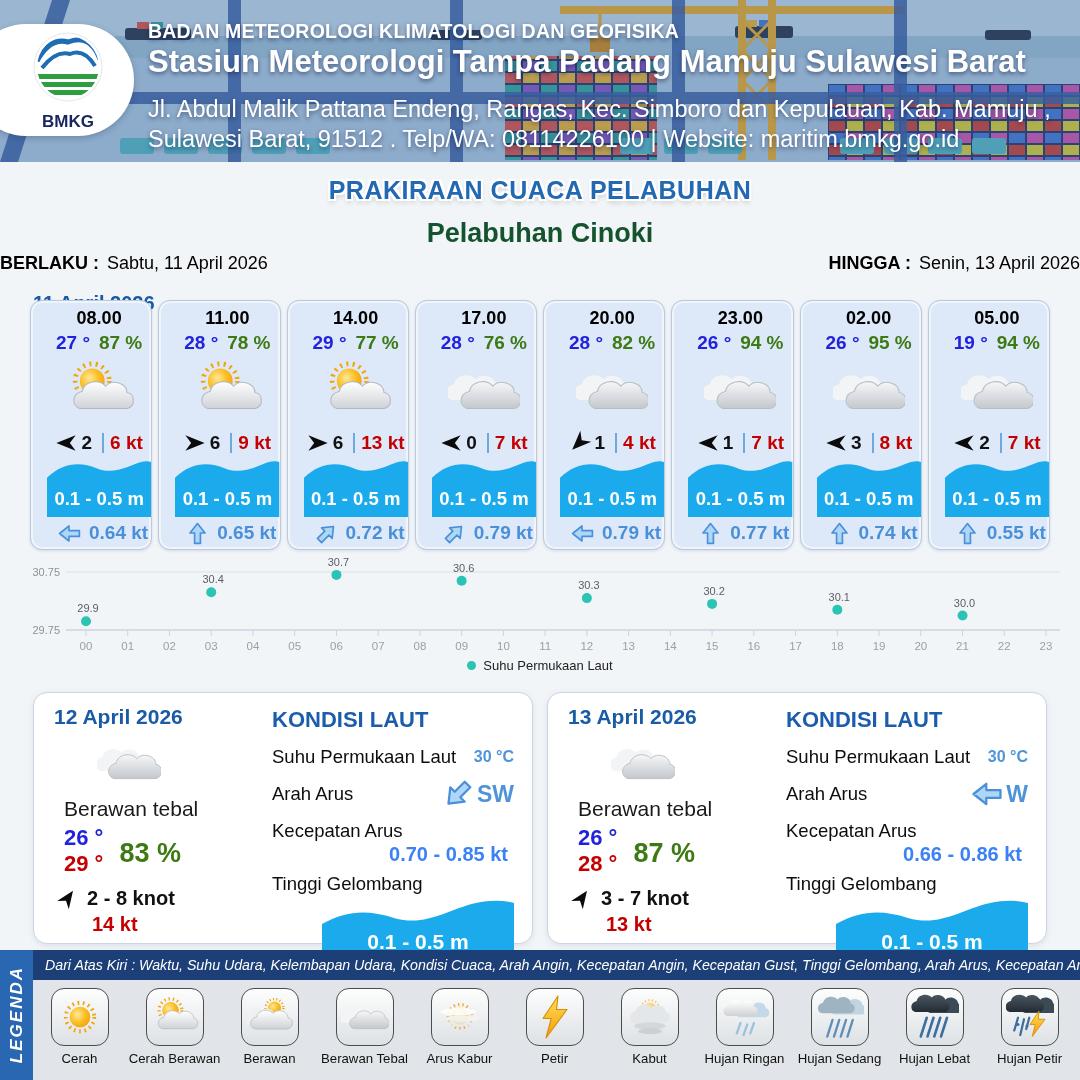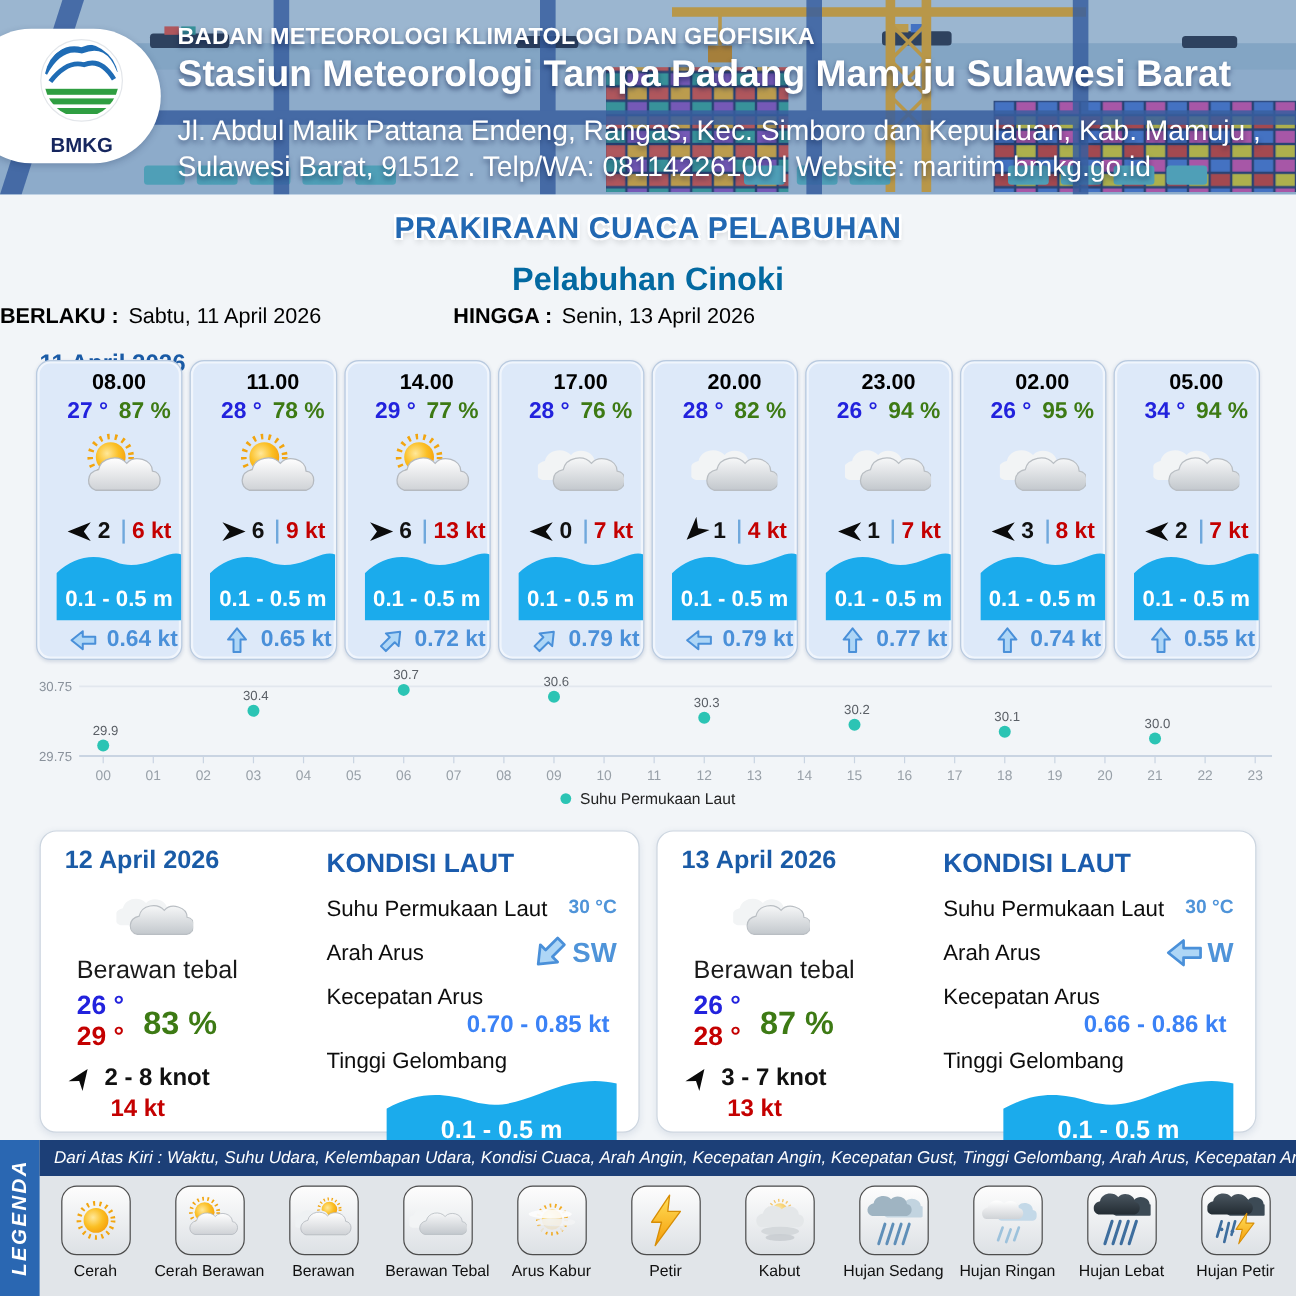--- a/index.html
+++ b/index.html
@@ -17,22 +17,22 @@
   .h-org{top:20px;font-weight:bold;font-size:19.5px;letter-spacing:.2px;}
   .h-station{top:44px;font-weight:bold;font-size:31px;}
   .h-addr1{top:96px;font-size:23.5px;}
   .h-addr2{top:126px;font-size:23.5px;}
 
   
   .main-title{position:absolute;top:176px;width:100%;text-align:center;font-size:25px;
       font-weight:800;letter-spacing:.5px;color:#2268b2;
       text-shadow:-2px -2px 0 #fff,2px -2px 0 #fff,-2px 2px 0 #fff,2px 2px 0 #fff,0 4px 5px rgba(0,0,0,.18);}
   .port-name{position:absolute;top:218px;width:100%;text-align:center;font-size:27px;
-      font-weight:bold;color:#0369a1;}
-  .valid-row{position:absolute;top:253px;width:100%;display:flex;justify-content:flex-start;gap:110px;
+      font-weight:bold;color:#14532d;}
+  .valid-row{position:absolute;top:253px;width:100%;display:flex;justify-content:space-between;gap:110px;
       font-size:18px;color:#000;}
   .valid-row b{font-weight:bold;}
   .valid-row span.val{margin-left:8px;font-weight:normal;}
 
   
   .fdate{position:absolute;left:33px;top:272px;font-size:20px;font-weight:bold;color:#1a5ba6;margin-top:20px;}
   .cards-row{position:absolute;left:30px;top:300px;width:1020px;height:250px;display:flex;gap:6px;}
   .fcard{flex:1;background:#dcc;background:#dde9f9;border:1px solid #b9cadf;border-radius:12px;
          overflow:hidden;display:flex;flex-direction:column;position:relative;
          box-shadow:inset 0 0 0 2px rgba(255,255,255,.55),0 1px 3px rgba(40,70,120,.15);padding-left:16px;}
@@ -562,21 +562,21 @@
           <svg class="cur-arrow" viewBox="0 0 24 24" style="transform: rotate(-90deg);">
             <use href="#blockarrow"></use>
           </svg>
           <span>0.74 kt</span>
         </div>
       </div>
 
       <div class="fcard">
         <div class="fc-time">05.00</div>
         <div class="fc-th">
-          <span class="fc-temp">34 °</span>
+          <span class="fc-temp">19 °</span>
           <span class="fc-hum">94 %</span>
         </div>
         <div class="fc-icon">
           <svg viewBox="0 0 64 64">
             <use href="#icon-berawan-tebal"></use>
           </svg>
         </div>
         <div class="fc-wind">
           <svg class="wind-arrow" viewBox="0 0 24 24" style="transform: rotate(180deg);">
             <use href="#arrowhead"></use>
@@ -858,33 +858,33 @@
             <svg viewBox="0 0 64 64">
               <use href="#icon-kabut"></use>
             </svg>
           </div>
           <div class="legend-label">Kabut</div>
         </div>
 
         <div class="legend-item">
           <div class="legend-box">
             <svg viewBox="0 0 64 64">
+              <use href="#icon-hujan-ringan"></use>
+            </svg>
+          </div>
+          <div class="legend-label">Hujan Ringan</div>
+        </div>
+
+        <div class="legend-item">
+          <div class="legend-box">
+            <svg viewBox="0 0 64 64">
               <use href="#icon-hujan-sedang"></use>
             </svg>
           </div>
           <div class="legend-label">Hujan Sedang</div>
-        </div>
-
-        <div class="legend-item">
-          <div class="legend-box">
-            <svg viewBox="0 0 64 64">
-              <use href="#icon-hujan-ringan"></use>
-            </svg>
-          </div>
-          <div class="legend-label">Hujan Ringan</div>
         </div>
 
         <div class="legend-item">
           <div class="legend-box">
             <svg viewBox="0 0 64 64">
               <use href="#icon-hujan-lebat"></use>
             </svg>
           </div>
           <div class="legend-label">Hujan Lebat</div>
         </div>

